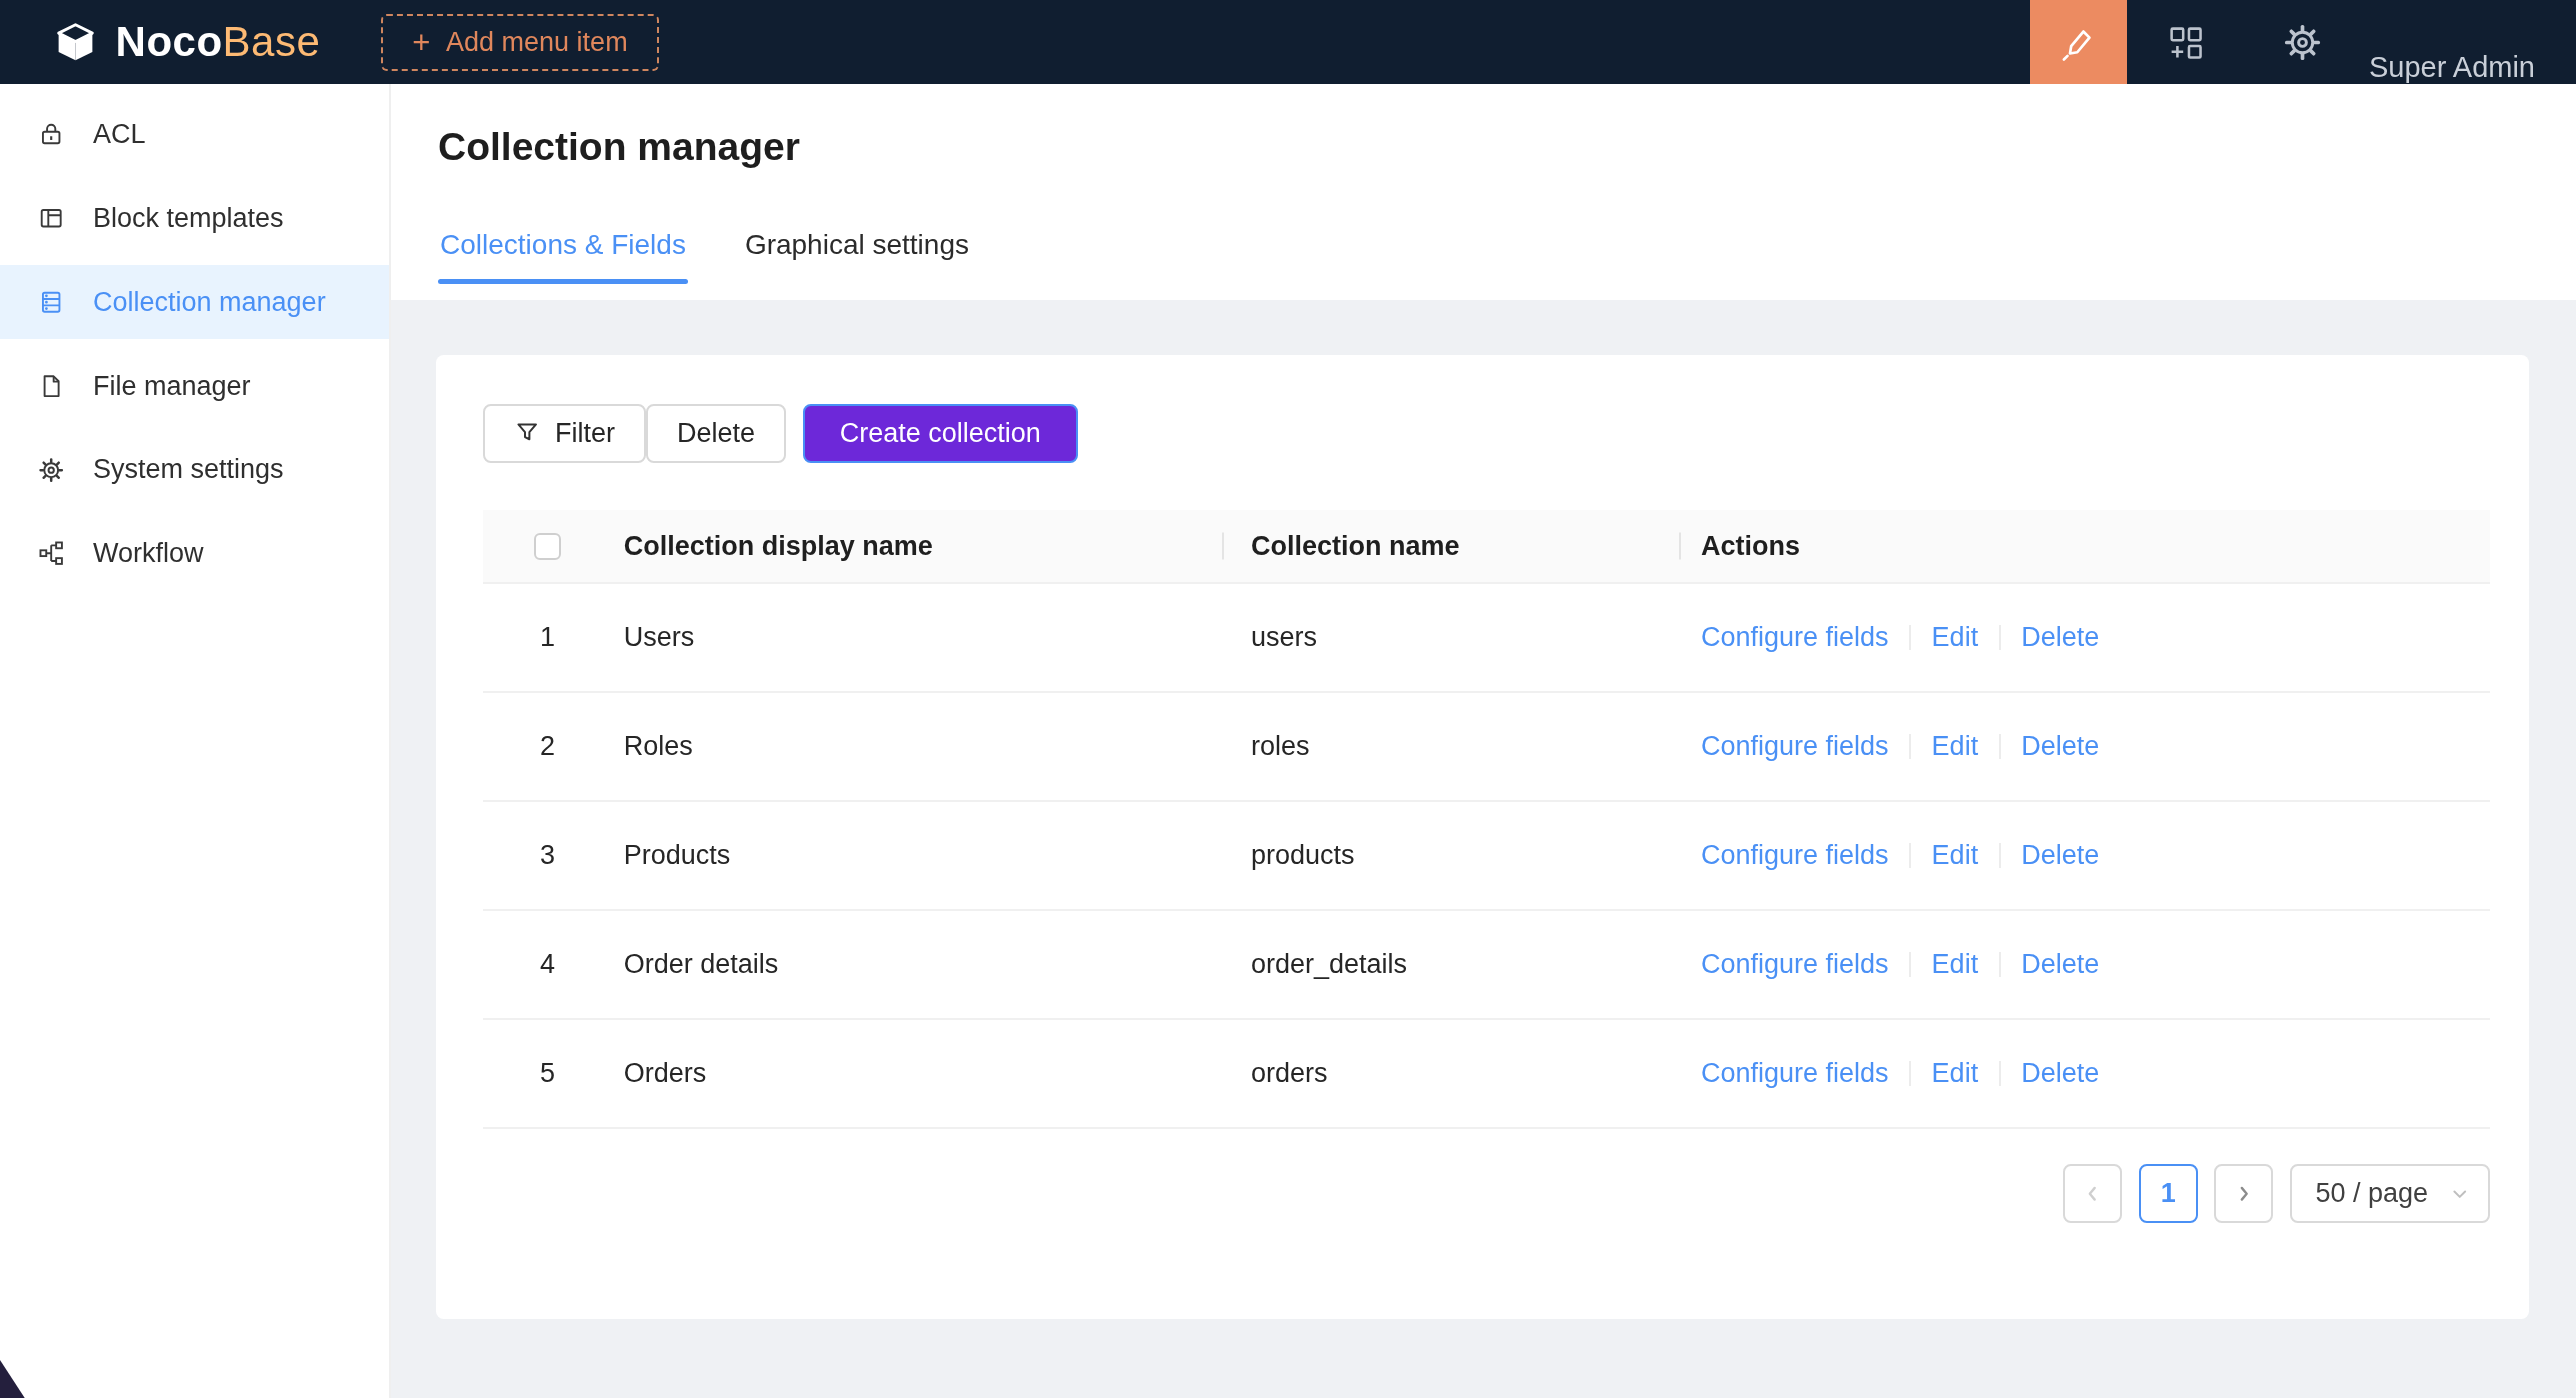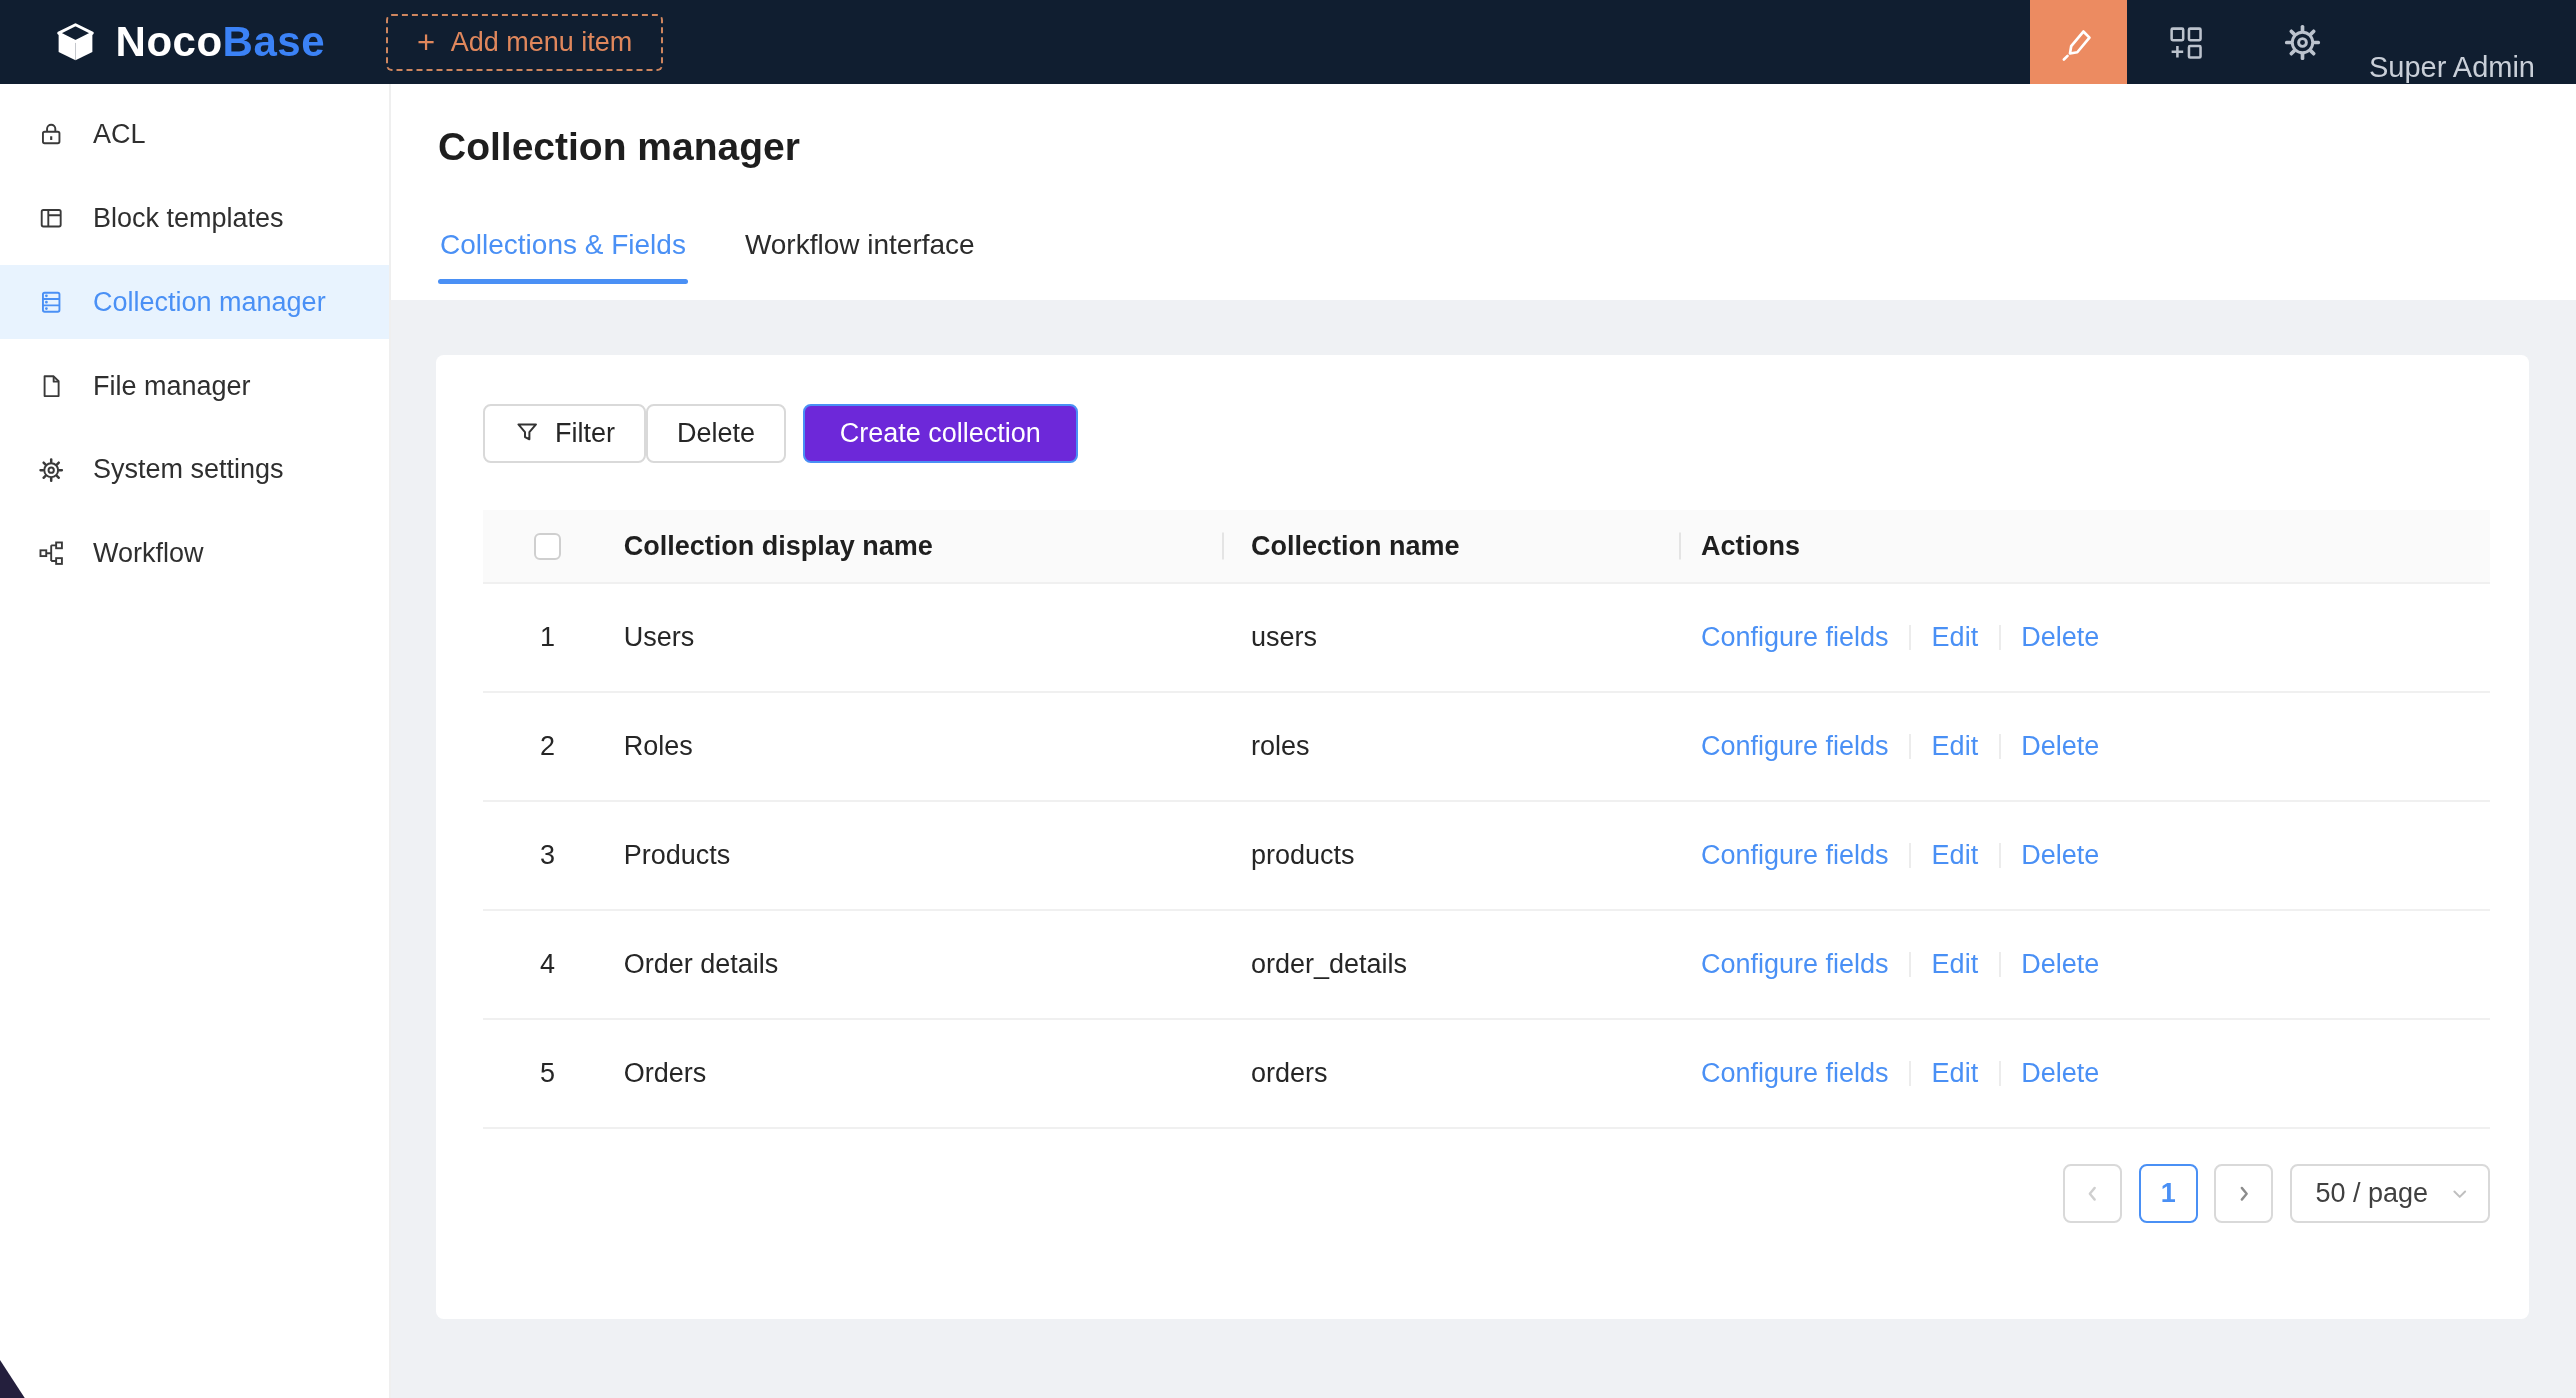--- a/index.html
+++ b/index.html
@@ -14,21 +14,21 @@
 
   
   .topbar {
     position: absolute; left: 0; top: 0; width: 2576px; height: 84px;
     background: #101e30;
     display: flex; align-items: center;
   }
   .brand { display: flex; align-items: center; gap: 17.6px; margin-left: 53px; }
   .brand-text { font-size: 42px; letter-spacing: 0.5px; }
   .brand-noco { color: #ffffff; font-weight: 700; }
-  .brand-base { color: #3b82f6; font-weight: 700; }
+  .brand-base { color: #fdba74; font-weight: 400; }
   .add-menu-btn {
     margin-left: 61px;
     height: 57px;
     border: 2px dashed #cf865f;
     border-radius: 5.9px;
     background: transparent;
     color: #e0875c;
     font-size: 27px;
     display: inline-flex; align-items: center; gap: 15.6px;
     padding: 0 29px;
@@ -314,21 +314,21 @@
       </svg>
     </span>
     <span>Workflow</span>
   </div>
 </div>
 
 <div class="main-header">
   <div class="page-title">Collection manager</div>
   <div class="tabs">
     <div class="tab active">Collections &amp; Fields</div>
-    <div class="tab">Workflow interface</div>
+    <div class="tab">Graphical settings</div>
   </div>
 </div>
 
 <div class="content">
   <div class="card">
 
     <div class="toolbar">
       <button class="btn">
         <span>
           <svg width="26.4" height="26.4" viewBox="0 0 24 24" fill="none" stroke="#333" stroke-width="1.8" stroke-linejoin="round">

